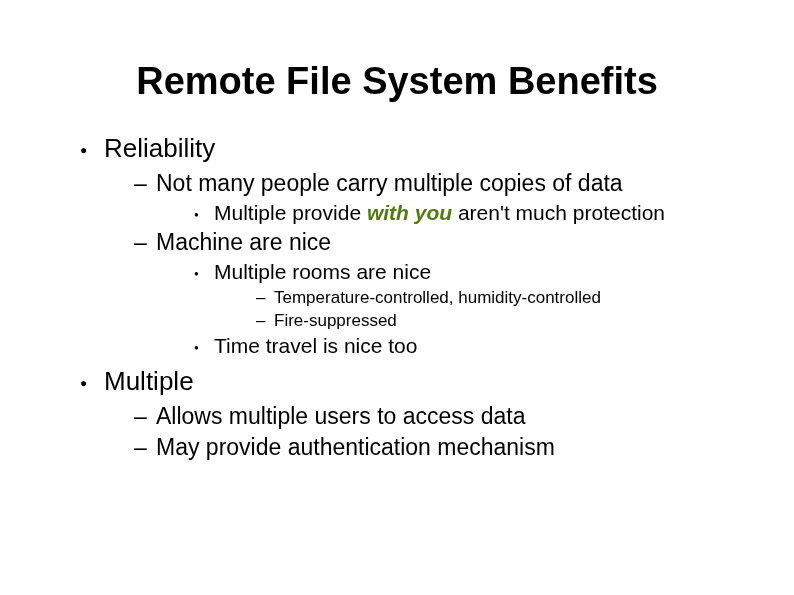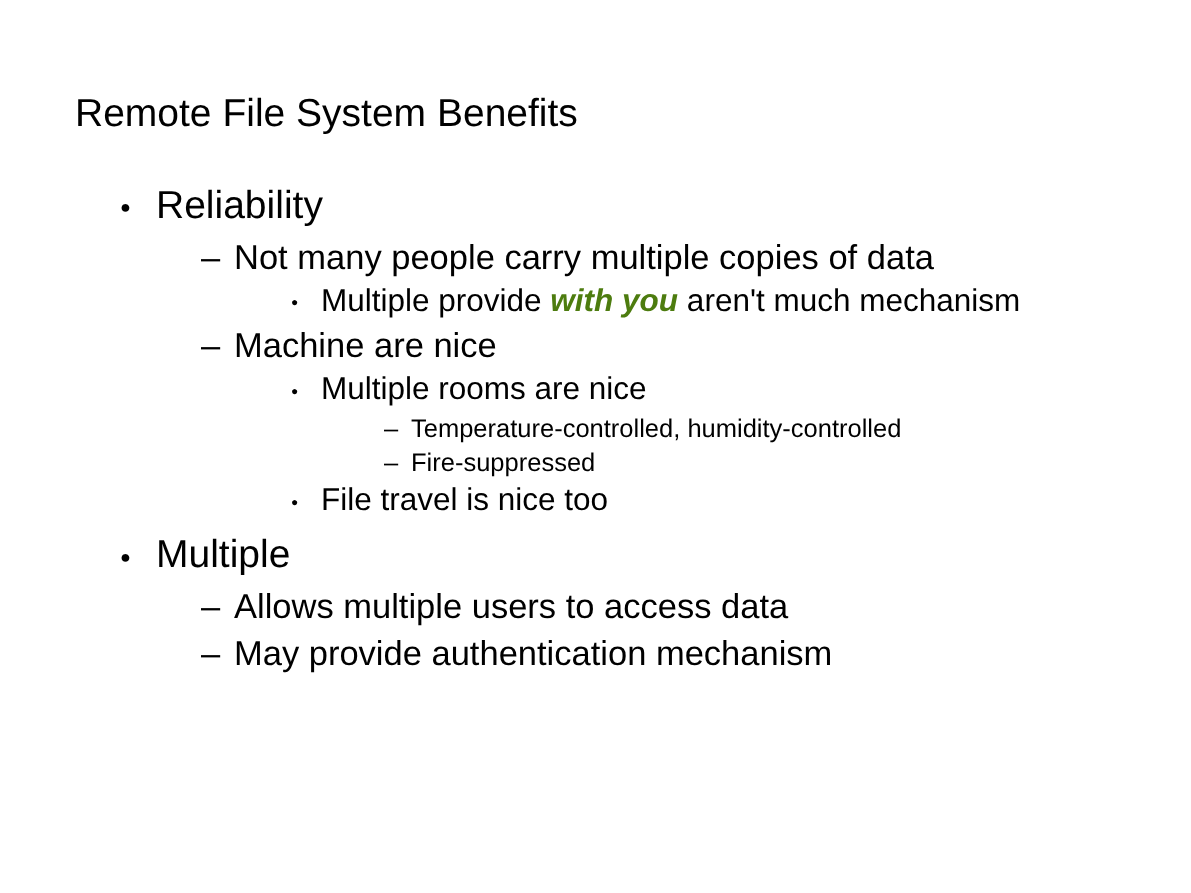--- a/index.html
+++ b/index.html
@@ -11,23 +11,23 @@
     font-family: Arial, Helvetica, sans-serif;
     color: #000000;
   }
   .slide {
     box-sizing: border-box;
     width: 794px;
     height: 595px;
     padding: 60px 50px 40px 50px;
   }
   .title {
-    font-size: 26px;
-    font-weight: normal;
-    text-align: left;
+    font-size: 38px;
+    font-weight: bold;
+    text-align: center;
     margin: 0 0 30px 0;
   }
   
   .lvl1 {
     font-size: 26px;
     margin-left: 30px;
   }
   .lvl1-item {
     display: flex;
     align-items: baseline;
@@ -111,21 +111,21 @@
     <div class="lvl2-item">
       <span class="dash">–</span>
       <span>Not many people carry multiple copies of data</span>
     </div>
   </div>
 
   <div class="lvl3">
     <div class="lvl3-item">
       <span class="bullet">●</span>
       <span>
-        <span>Multiple provide </span><span class="emph">with you</span><span> aren't much mechanism</span>
+        <span>Multiple provide </span><span class="emph">with you</span><span> aren't much protection</span>
       </span>
     </div>
   </div>
 
   <div class="lvl2">
     <div class="lvl2-item">
       <span class="dash">–</span>
       <span>Machine are nice</span>
     </div>
   </div>
@@ -144,21 +144,21 @@
     </div>
     <div class="lvl4-item">
       <span class="dash">–</span>
       <span>Fire-suppressed</span>
     </div>
   </div>
 
   <div class="lvl3">
     <div class="lvl3-item">
       <span class="bullet">●</span>
-      <span>File travel is nice too</span>
+      <span>Time travel is nice too</span>
     </div>
   </div>
 
   <div class="spacer-sm"></div>
 
   <div class="lvl1">
     <div class="lvl1-item">
       <span class="bullet">●</span>
       <span>Multiple</span>
     </div>

